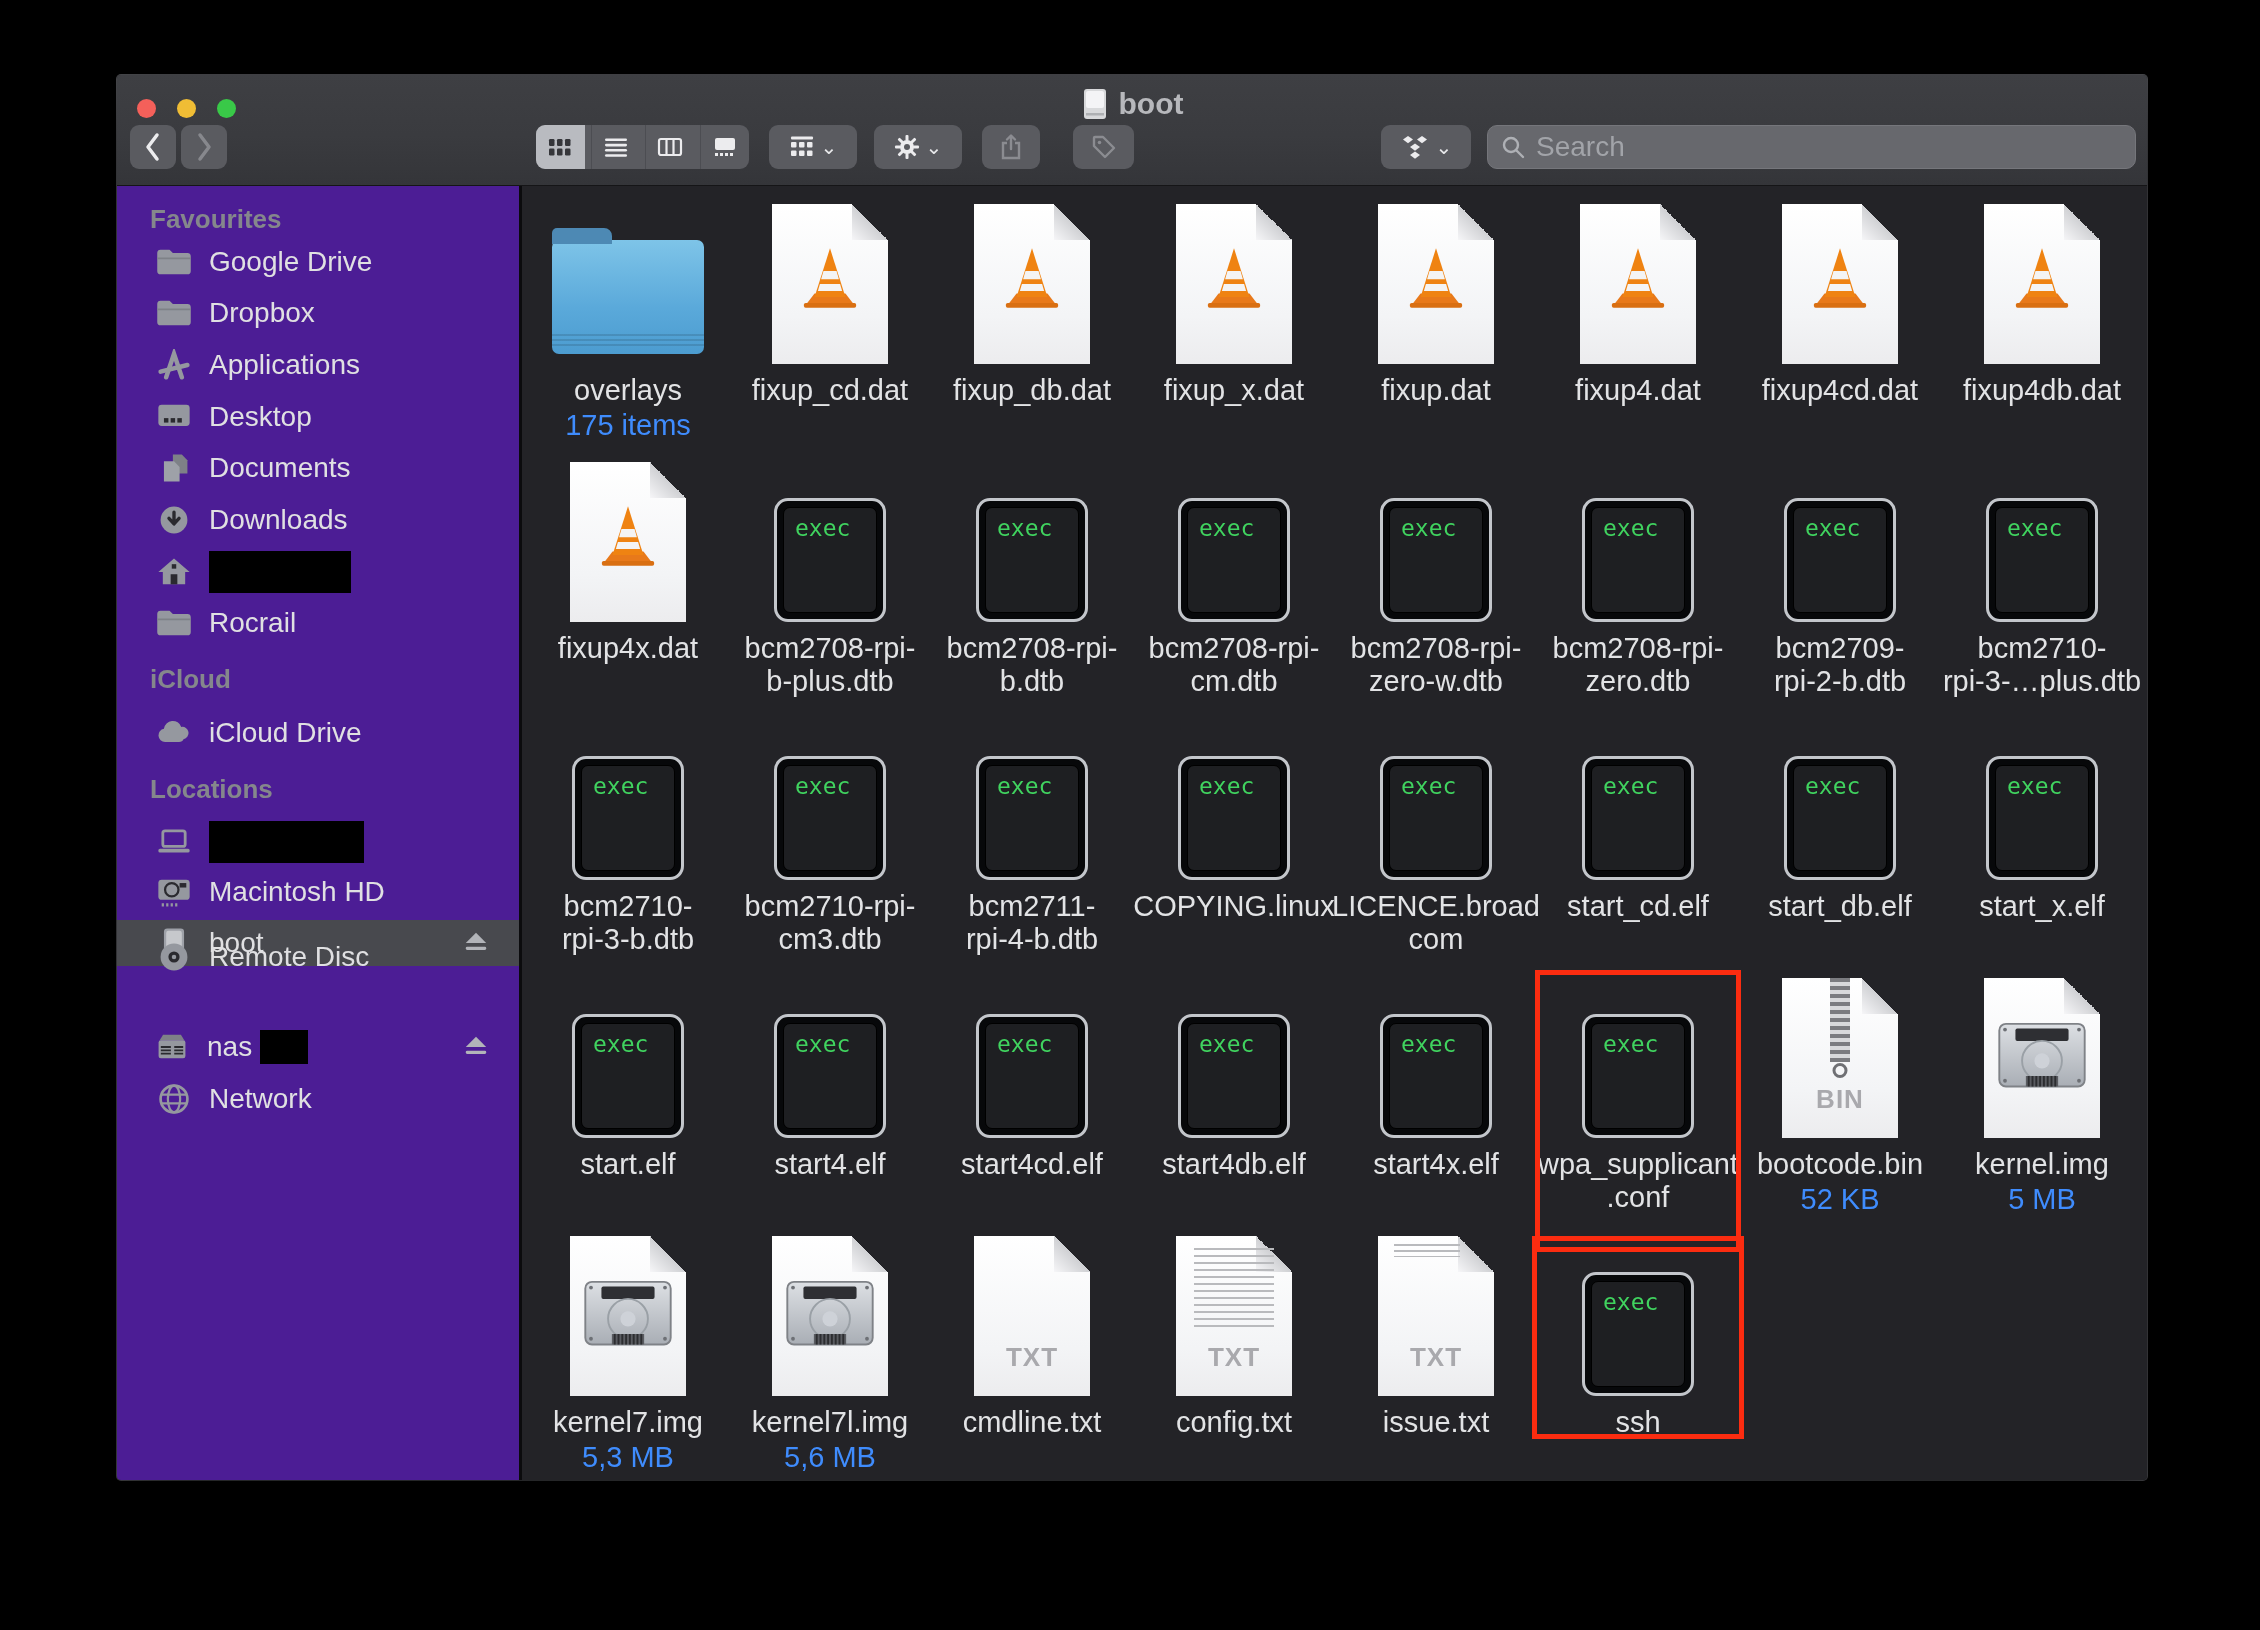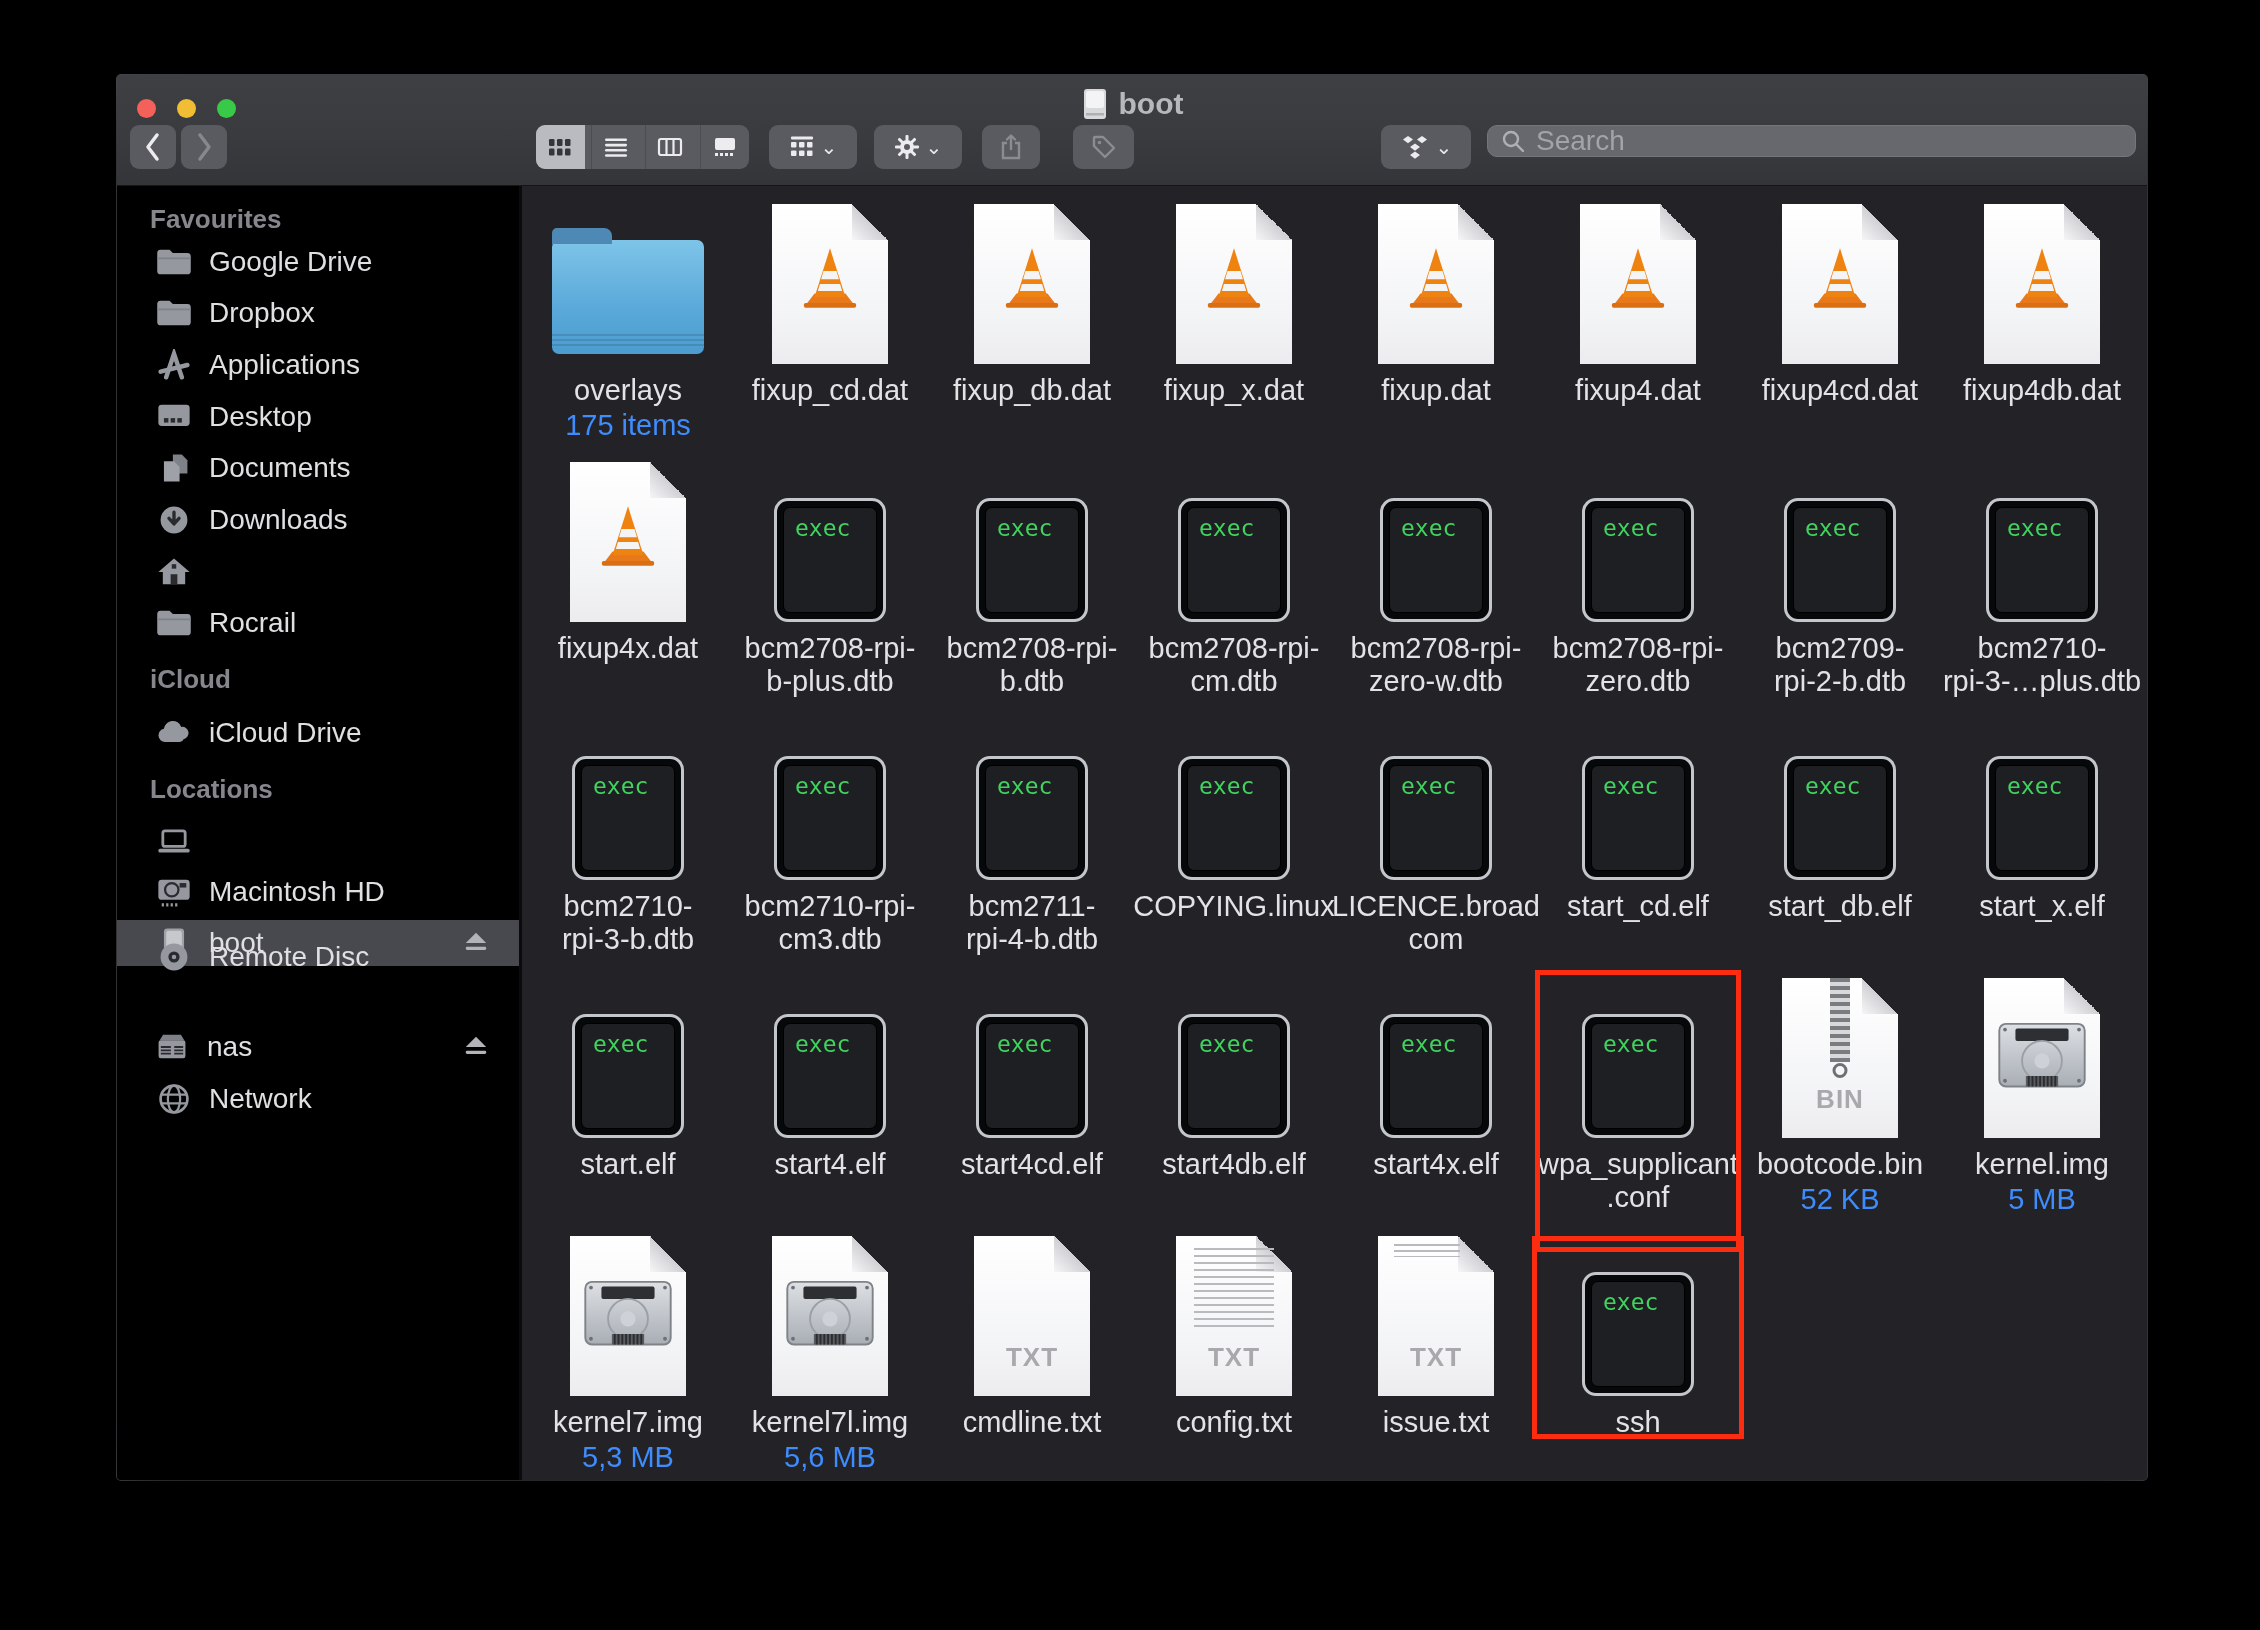--- a/index.html
+++ b/index.html
@@ -21,29 +21,29 @@
                display:flex; align-items:center; justify-content:center; gap:10px;
                color:#b7b8bc; font-size:30px; font-weight:700; }
   .tb-btn { position:absolute; top:50px; height:44px; background:#5a5b60; border-radius:9px;
             display:flex; align-items:center; justify-content:center; gap:6px; }
   .tb-btn svg { display:block; }
   .seg { display:flex; align-items:center; justify-content:center; height:44px; }
   .seg.on { background:#b9bbc0; }
   .seg + .seg { border-left:1px solid #4c4d52; }
   .viewgroup { overflow:hidden; padding:0; }
   .chev { color:#e8e9eb; font-size:20px; }
-  .searchbox { position:absolute; top:50px; left:1370px; width:649px; height:32px;
+  .searchbox { position:absolute; top:50px; left:1370px; width:649px; height:44px;
                background:#67686d; border-radius:10px; border:1px solid #75767b;
                display:flex; align-items:center; padding:0 12px; gap:10px; }
   .searchbox input { flex:1; background:transparent; border:none; outline:none;
                      font-size:28px; color:#e4e5e7; font-family:"Liberation Sans",sans-serif; }
   .searchbox input::placeholder { color:#a2a4a9; }
 
   
-  .sidebar { position:absolute; left:0; top:111px; width:402px; bottom:0; background:#000000; }
+  .sidebar { position:absolute; left:0; top:111px; width:402px; bottom:0; background:#4c1d95; }
   .vdivider { position:absolute; left:402px; top:111px; width:3px; bottom:0; background:#0b0b0d; }
   .shead { position:absolute; left:33px; color:#85878c; font-size:26px; font-weight:700; }
   .srow { position:absolute; left:0; width:402px; height:46px; display:flex; align-items:center; gap:16px; padding-left:38px; }
   .srow.sel { background:#48494e; }
   .srow span.slabel { color:#e0e0e2; font-size:28px; white-space:nowrap; }
   .sic { width:38px; height:32px; flex:0 0 38px; }
   .redact { display:inline-block; background:#000; height:42px; }
   .eject { position:absolute; right:28px; top:10px; width:30px; height:26px; }
 
   

